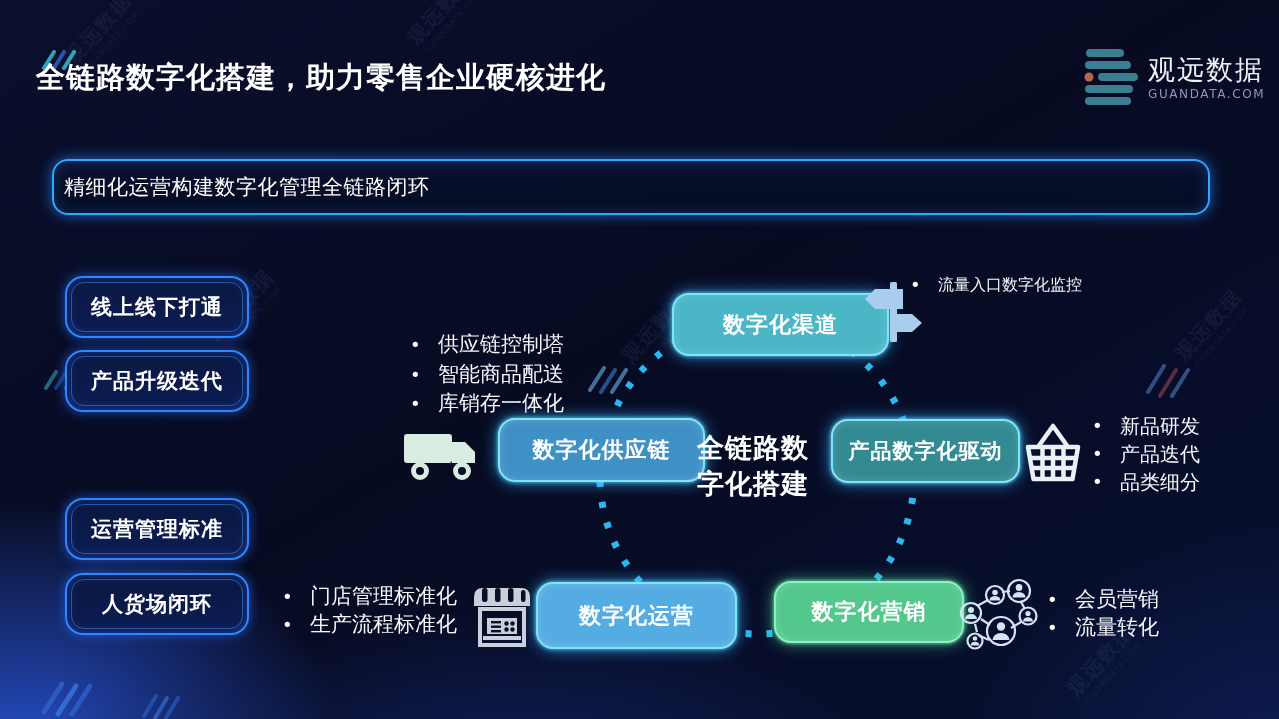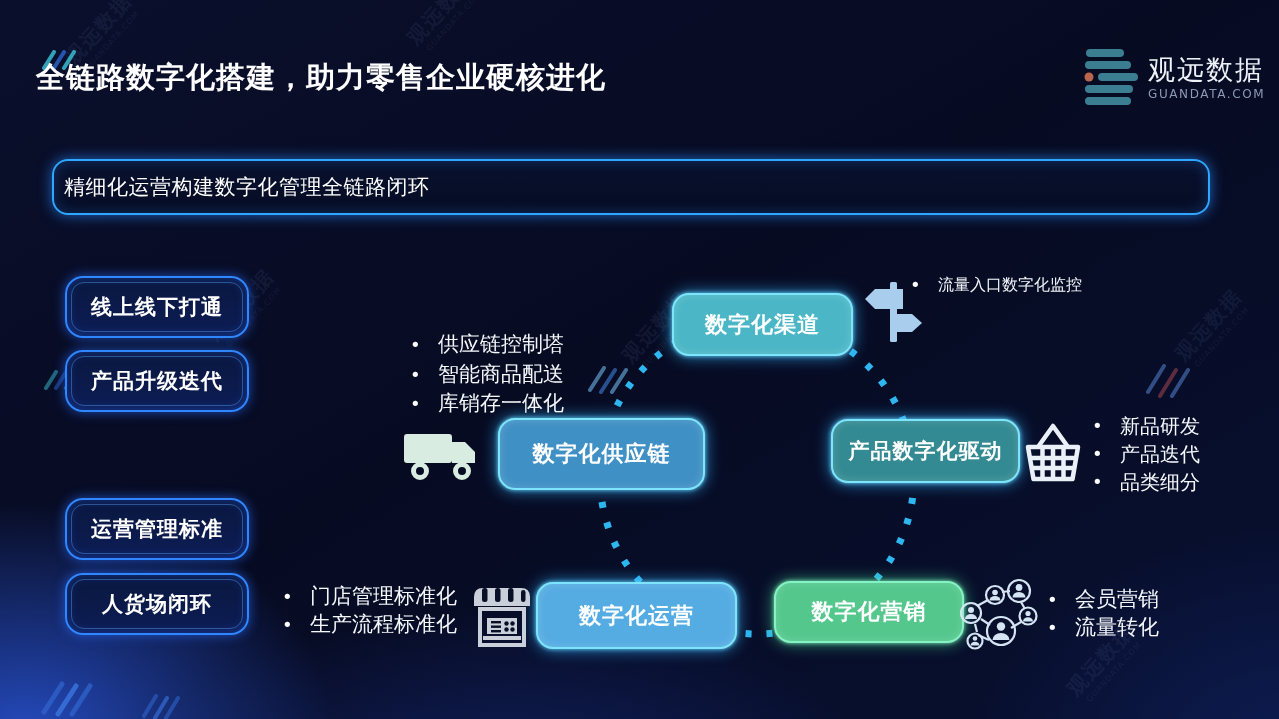--- a/index.html
+++ b/index.html
@@ -39,22 +39,22 @@
   }
   .pill::after{content:"";position:absolute;inset:4px;border:1px solid rgba(90,170,255,.4);border-radius:13px;}
   .pill span{font-size:21px;font-weight:bold;letter-spacing:1px;}
   
   .node{
     display:flex;align-items:center;justify-content:center;border-radius:17px;
     font-weight:bold;font-size:22px;letter-spacing:1px;box-sizing:border-box;z-index:3;
     border:2px solid #7de5fb;
     box-shadow:0 0 16px rgba(47,180,255,.8), 0 0 4px rgba(150,240,255,.9), inset 0 0 10px rgba(255,255,255,.18);
   }
-  .node-channel{left:672px;top:293px;width:181px;height:63px;background:#4ab6c6;}
-  .node-supply{left:498px;top:418px;width:207px;height:72px;background:#3f90c5;}
+  .node-channel{left:672px;top:293px;width:217px;height:63px;background:#4ab6c6;}
+  .node-supply{left:498px;top:418px;width:207px;height:64px;background:#3f90c5;}
   .node-product{left:831px;top:419px;width:189px;height:64px;background:#338a92;font-size:21px;}
   .node-operation{left:536px;top:582px;width:201px;height:67px;background:#54ace2;}
   .node-marketing{left:774px;top:581px;width:190px;height:62px;background:#53c78c;border-color:#84f2c3;
     box-shadow:0 0 16px rgba(70,220,150,.7), 0 0 4px rgba(160,255,210,.9), inset 0 0 10px rgba(255,255,255,.18);}
   
   .center-label{left:697px;top:430px;width:140px;font-size:27px;font-weight:bold;line-height:36px;letter-spacing:1px;z-index:3;}
   
   .blist{list-style:none;margin:0;padding:0;color:#f4f7fb;z-index:3;}
   .blist li{position:relative;padding-left:32px;font-size:21px;}
   .blist li::before{content:"•";position:absolute;left:4px;top:0;color:#fff;font-size:18px;}
@@ -172,20 +172,24 @@
   <div class="abs node node-operation">
       <span>数字化运营</span>
     </div>
   <div class="abs node node-product">
       <span>产品数字化驱动</span>
     </div>
   <div class="abs node node-marketing">
       <span>数字化营销</span>
     </div>
 
+  <div class="abs center-label">
+    <div>全链路数</div>
+    <div>字化搭建</div>
+  </div>
 
   <ul class="abs blist channel-list">
     <li>流量入口数字化监控</li>
   </ul>
   <ul class="abs blist supply-list">
     <li>供应链控制塔</li>
     <li>智能商品配送</li>
     <li>库销存一体化</li>
   </ul>
   <ul class="abs blist product-list">

